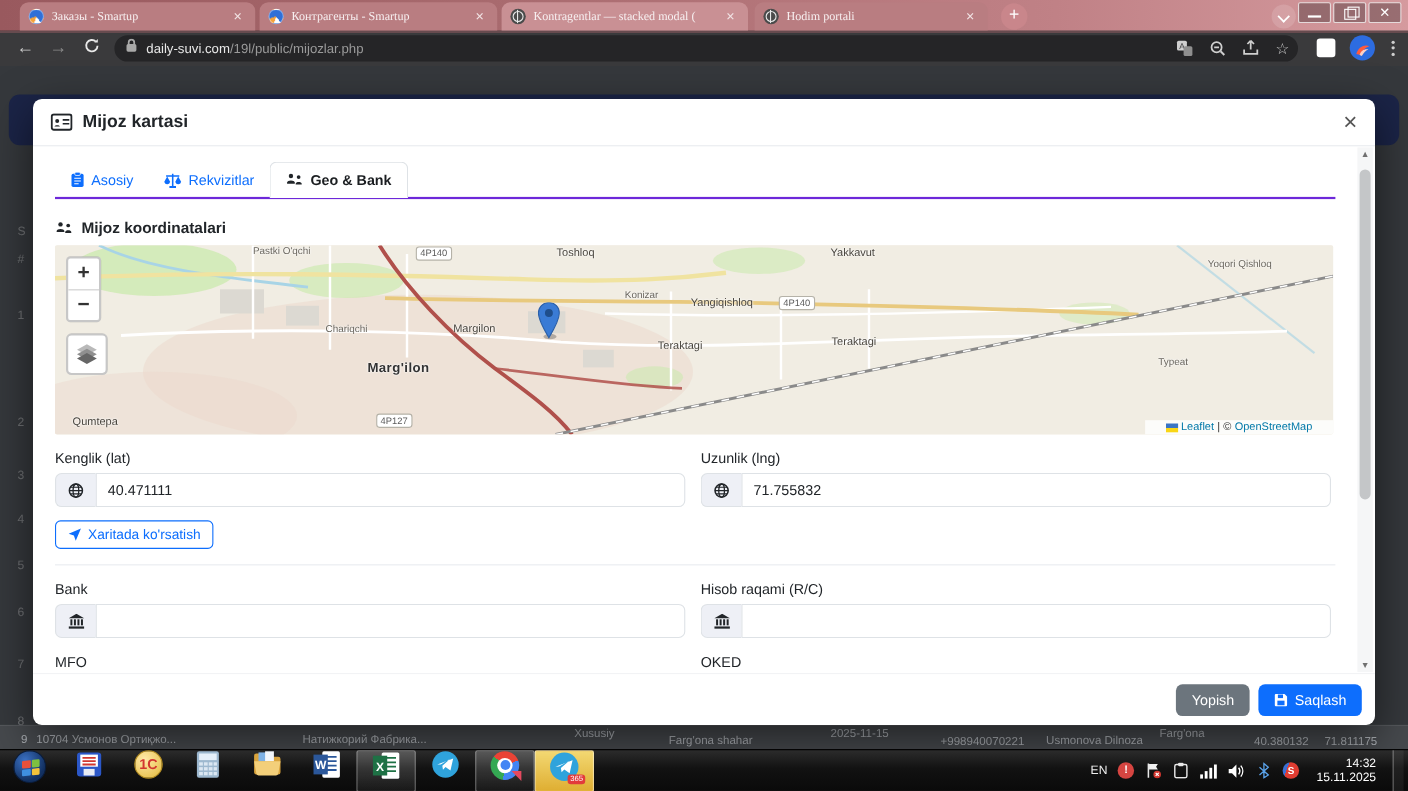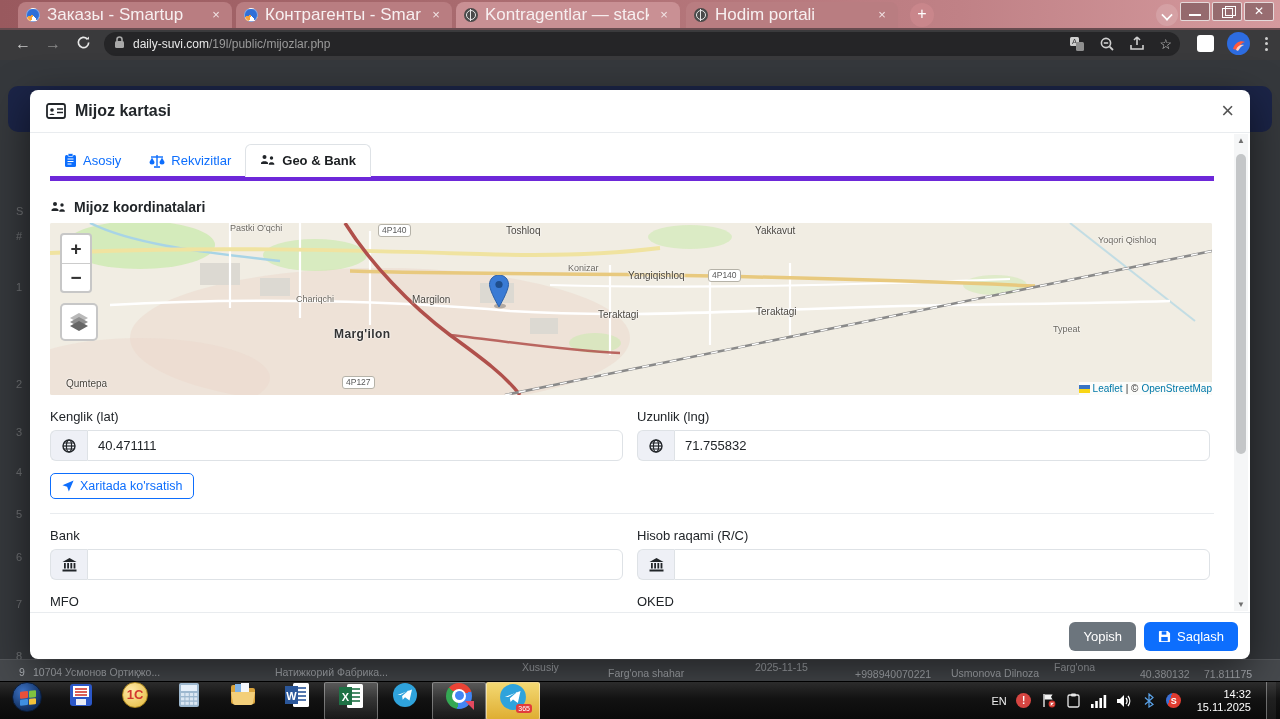--- a/index.html
+++ b/index.html
@@ -6,22 +6,22 @@
   html,body { width:1280px; height:719px; overflow:hidden; }
   body { font-family:"Liberation Sans", sans-serif; background:#222; }
   .screen { position:relative; width:1280px; height:719px; overflow:hidden; }
 
   
   .tabstrip { position:absolute; left:0; top:0; width:1280px; height:28px;
     background:linear-gradient(90deg,#99595e 0%,#a86a6e 35%,#c08186 75%,#d59a9e 100%); }
   .btab { position:absolute; top:2px; height:26px; border-radius:8px 8px 0 0;
     background:#b97d81; display:flex; align-items:center; padding:0 8px; gap:7px; }
   .btab.active { background:#c99094; }
-  .btab .title { color:#f7eff0; font-size:17px; white-space:nowrap; overflow:hidden;
-    text-overflow:clip; flex:1; }
+  .btab .title { color:#f7eff0; font-size:11px; white-space:nowrap; overflow:hidden;
+    text-overflow:clip; flex:1;font-family:Liberation Serif, serif; }
   .btab .x { color:#f2e4e5; font-size:13px; width:16px; height:16px; line-height:15px;
     text-align:center; border-radius:8px; flex:none; }
   .fav { width:14px; height:14px; border-radius:50%; flex:none; }
   .fav.smartup { background:conic-gradient(#2f6fd8 0 40%, #ffffff 0 55%, #f5a23c 0 70%, #2f6fd8 0); border:1px solid #ffffff66; }
   .fav.globe { background:#4a4a4a; position:relative; }
   .fav.globe:before { content:""; position:absolute; inset:2px; border:1px solid #e8e8e8;
     border-radius:50%; }
   .fav.globe:after { content:""; position:absolute; left:6px; top:1px; width:1px; bottom:1px;
     background:#e8e8e8; }
   .newtab { position:absolute; left:910px; top:3px; width:24px; height:24px; border-radius:12px;
@@ -74,21 +74,21 @@
   .m-body { position:absolute; left:0; right:16px; top:43px; height:479px; overflow:hidden;
     padding:12px 4px 0 20px; }
   .m-scrollbar { position:absolute; right:2px; top:44px; width:14px; height:477px; background:#f5f6f7; }
   .m-scrollbar .arr { position:absolute; left:0; width:14px; height:13px; color:#707070; font-size:8px;
     text-align:center; line-height:13px; }
   .m-scrollbar .arr.down { bottom:0; }
   .m-scrollbar .thumb { position:absolute; left:2px; top:20px; width:10px; height:300px;
     background:#c4c6c8; border-radius:5px; }
 
   
-  .ntabs { display:flex; align-items:flex-end; border-bottom:5px solid #6d28d9; height:36px;
+  .ntabs { display:flex; align-items:flex-end; border-bottom:2px solid #6d28d9; height:36px;
     margin-right:16px; }
   .ntab { display:flex; align-items:center; gap:6px; padding:8px 14px; font-size:13px; color:#0d6efd; }
   .ntab.active { color:#1b1e21; background:#fff; border:1px solid #dee2e6; border-bottom:1px solid #fff;
     border-radius:6px 6px 0 0; margin-bottom:-1px; font-weight:700; }
 
   .sect { display:flex; align-items:center; gap:7px; margin:18px 0 8px; font-size:14px;
     font-weight:700; color:#212529; }
 
   
   .map { position:relative; width:1162px; height:172px; background:#f1ede3; overflow:hidden;
@@ -102,21 +102,21 @@
     border:1px solid #b5b2a8; border-radius:3px; padding:0 3px; line-height:11px; }
   .zoomctl { position:absolute; left:10px; top:10px; width:32px; background:#fff; border-radius:4px;
     border:2px solid rgba(0,0,0,.22); overflow:hidden; }
   .zoomctl .zb { height:28px; text-align:center; font-size:19px; font-weight:700; color:#333;
     line-height:28px; }
   .zoomctl .zb+.zb { border-top:1px solid #ccc; }
   .layersctl { position:absolute; left:10px; top:80px; width:38px; height:38px; background:#fff;
     border-radius:5px; border:2px solid rgba(0,0,0,.22); display:flex; align-items:center;
     justify-content:center; }
   .attrib { position:absolute; right:0; bottom:0; background:rgba(255,255,255,.8); font-size:10px;
-    color:#333; padding:1px 0; display:flex; align-items:center; gap:3px; }
+    color:#333; padding:1px 19px; display:flex; align-items:center; gap:3px; }
   .attrib .lnk { color:#0078a8; }
   .uaflag { width:11px; height:8px; background:linear-gradient(#3a75c4 50%,#f9d616 50%); flex:none; }
   .marker { position:absolute; left:439px; top:52px; }
 
   
   .frow { display:flex; gap:14px; margin-right:16px; }
   .fcol { width:573px; }
   .flabel { font-size:13px; color:#212529; margin:14px 0 6px; }
   .igroup { display:flex; height:31px; }
   .iprefix { width:37px; background:#eef0f6; border:1px solid #dee2e6; border-right:0;

